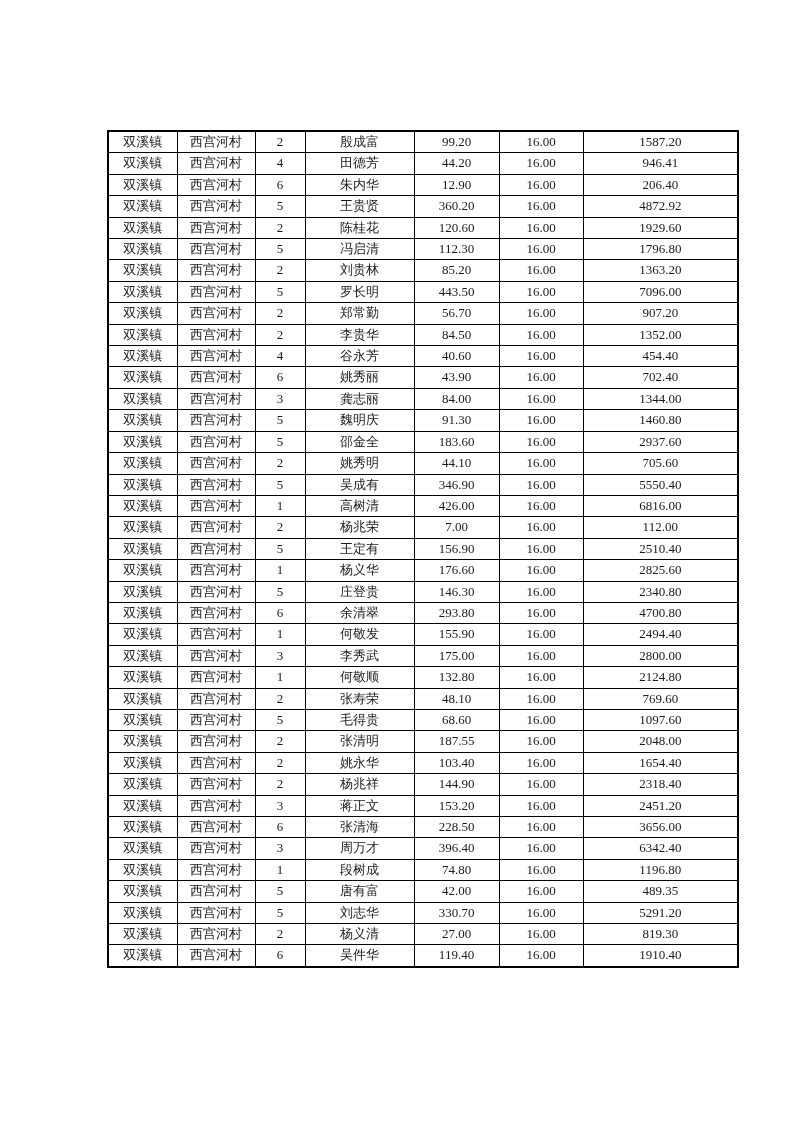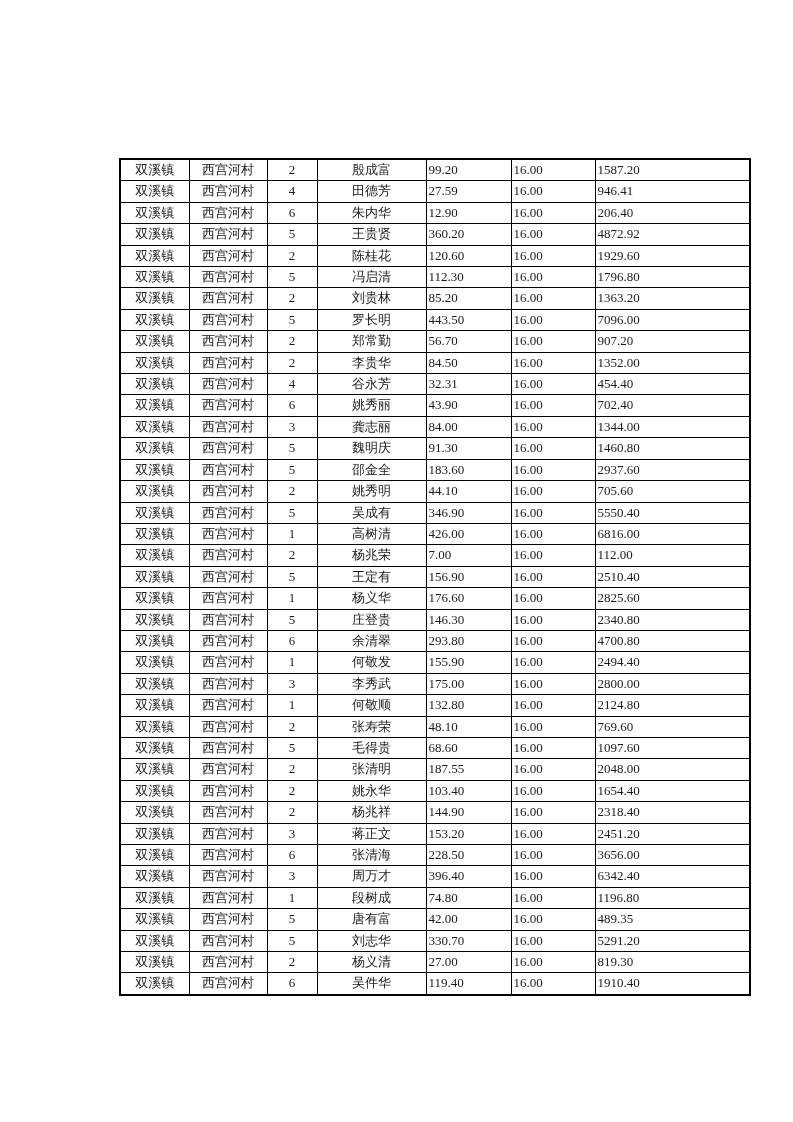--- a/index.html
+++ b/index.html
@@ -10,51 +10,50 @@
   .page {
     position: relative;
     width: 793px;
     height: 1122px;
     background: #ffffff;
     overflow: hidden;
   }
   table.ledger {
     position: absolute;
     left: 107px;
-    top: 158px;
+    top: 130px;
     width: 630px;
     border-collapse: collapse;
     table-layout: fixed;
     border: 2px solid #000000;
     font-family: "Liberation Serif", "DejaVu Serif", serif;
     font-size: 13px;
     color: #1a1a1a;
-    margin-left: 12px;
   }
   table.ledger td {
     border: 1px solid #000000;
     height: 20.4px;
     padding: 0 2px;
     white-space: nowrap;
     overflow: hidden;
     line-height: 20.4px;
   }
   
   col.w0 { width: 69px; }
   col.w1 { width: 78px; }
   col.w2 { width: 50px; }
   col.w3 { width: 109px; }
   col.w4 { width: 85px; }
   col.w5 { width: 84px; }
   col.w6 { width: 155px; }
 
   td.c0, td.c1, td.c2, td.c3 { text-align: center; }
-  td.c4 { text-align: left; padding-right: 8px; }
-  td.c5 { text-align: left; padding-right: 8px; }
-  td.c6 { text-align: left; padding-right: 41px; }
+  td.c4 { text-align: center; padding-right: 8px; }
+  td.c5 { text-align: center; padding-right: 8px; }
+  td.c6 { text-align: center; padding-right: 41px; }
 </style>
 </head>
 <body>
 
 <div class="page">
   <table class="ledger">
     <colgroup>
       <col class="w0">
         <col class="w1">
         <col class="w2">
@@ -71,21 +70,21 @@
           <td class="c3">殷成富</td>
           <td class="c4">99.20</td>
           <td class="c5">16.00</td>
           <td class="c6">1587.20</td>
         </tr>
         <tr>
           <td class="c0">双溪镇</td>
           <td class="c1">西宫河村</td>
           <td class="c2">4</td>
           <td class="c3">田德芳</td>
-          <td class="c4">27.59</td>
+          <td class="c4">44.20</td>
           <td class="c5">16.00</td>
           <td class="c6">946.41</td>
         </tr>
         <tr>
           <td class="c0">双溪镇</td>
           <td class="c1">西宫河村</td>
           <td class="c2">6</td>
           <td class="c3">朱内华</td>
           <td class="c4">12.90</td>
           <td class="c5">16.00</td>
@@ -152,21 +151,21 @@
           <td class="c3">李贵华</td>
           <td class="c4">84.50</td>
           <td class="c5">16.00</td>
           <td class="c6">1352.00</td>
         </tr>
         <tr>
           <td class="c0">双溪镇</td>
           <td class="c1">西宫河村</td>
           <td class="c2">4</td>
           <td class="c3">谷永芳</td>
-          <td class="c4">32.31</td>
+          <td class="c4">40.60</td>
           <td class="c5">16.00</td>
           <td class="c6">454.40</td>
         </tr>
         <tr>
           <td class="c0">双溪镇</td>
           <td class="c1">西宫河村</td>
           <td class="c2">6</td>
           <td class="c3">姚秀丽</td>
           <td class="c4">43.90</td>
           <td class="c5">16.00</td>

